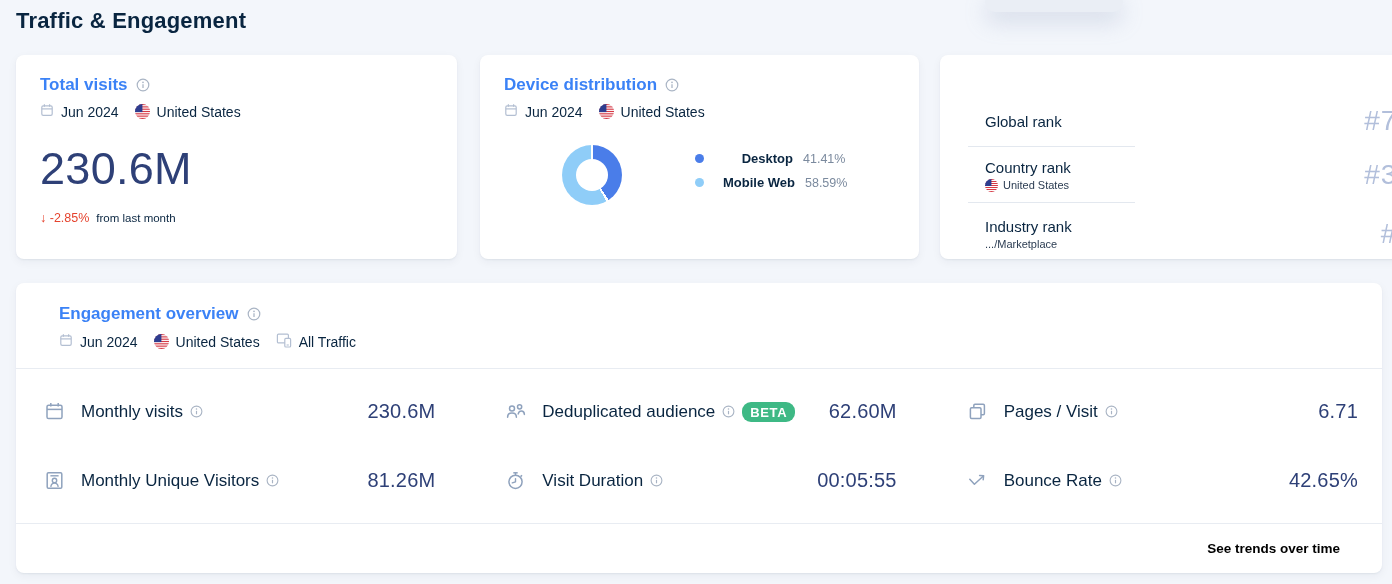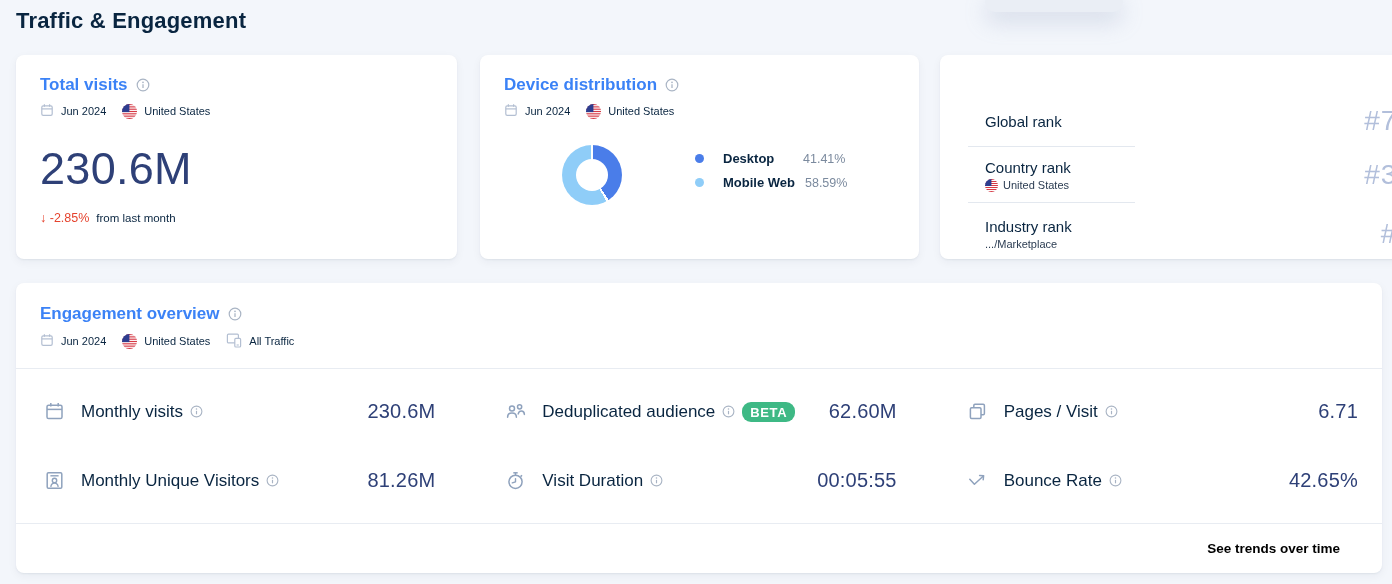--- a/index.html
+++ b/index.html
@@ -17,56 +17,56 @@
   .card { position:absolute; background:#ffffff; border-radius:8px;
     box-shadow:0 1px 2px rgba(9,37,64,0.06), 0 3px 10px rgba(9,37,64,0.05); }
   #card-total   { left:16px;  top:55px; width:441px;  height:204px; padding:20px 24px; }
   #card-device  { left:480px; top:55px; width:439px;  height:204px; padding:20px 24px; }
   #card-ranks   { left:940px; top:55px; width:504px;  height:204px; padding:20px 30px 0 28px; }
   #card-engagement { left:16px; top:283px; width:1366px; height:290px; }
 
   .title-row { display:flex; align-items:center; gap:8px; }
   .card-title { font-size:17px; font-weight:700; color:#3b82f6; }
   .meta-row { display:flex; align-items:center; gap:7px; margin-top:8px;
-    font-size:11px; color:#092540; }
+    font-size:14px; color:#092540; }
   .meta-row .sep { width:2px; }
 
   .flag { width:15px; height:15px; border-radius:50%; overflow:hidden; display:inline-block;
     box-shadow:inset 0 0 0 1px rgba(9,37,64,0.10); flex:0 0 auto; }
   .flag svg { display:block; }
   .flag-sm { width:13px; height:13px; }
 
   .big-number { position:absolute; left:24px; top:86px; font-size:45px; font-weight:400;
     color:#2e4077; letter-spacing:0.3px; line-height:56px; }
   .change-row { position:absolute; left:24px; top:156px; display:flex; align-items:baseline; gap:7px; }
   .change-down { font-size:12.5px; color:#e5432e; }
   .change-note { font-size:11.5px; color:#092540; }
 
   
   .donut { position:absolute; left:82px; top:90px; width:60px; height:60px; border-radius:50%; }
   .donut::after { content:""; position:absolute; inset:14px; background:#fff; border-radius:50%; }
   .legend { position:absolute; left:215px; top:96px; display:flex; flex-direction:column; gap:9px; }
-  .legend-row { display:flex; align-items:center; }
+  .legend-row { display:flex; align-items:center;text-align:right; }
   .legend-dot { width:9px; height:9px; border-radius:50%; flex:0 0 auto; }
   .legend-label { margin-left:19px; font-size:13px; font-weight:700; color:#092540; min-width:70px; }
   .legend-value { margin-left:10px; font-size:12.5px; color:#7b8a9e; }
 
   
   .rank-row { position:relative; display:flex; align-items:center; justify-content:space-between; }
   .rank-row1 { height:52px; margin-top:20px; }
   .rank-row2 { height:56px; }
   .rank-row3 { height:62px; }
   .rank-divider { position:absolute; left:0; bottom:0; width:167px; height:1px; background:#e3e8ef; }
   .rank-labels { padding-left:17px; display:flex; flex-direction:column; gap:3px; }
   .rank-label { font-size:15px; color:#092540; }
   .rank-sub { display:flex; align-items:center; gap:5px; font-size:11px; color:#2b3c52; }
   .rank-value { font-size:28px; font-weight:300; color:#b2bfdb; letter-spacing:1px; }
 
   
-  .eng-header { padding:21px 24px 0 24px; }
+  .eng-header { padding:21px 24px 0 24px;margin-left:19px; }
   .eng-divider-top { position:absolute; left:0; right:0; top:85px; height:1px; background:#e8ecf2; }
   .metrics { position:absolute; left:0; right:0; top:86px; display:grid;
     grid-template-columns:repeat(3, 1fr); column-gap:70px; padding:8px 24px 0 28px; }
   .metric { display:flex; align-items:center; height:69px; }
   .m-icon { width:21px; height:21px; flex:0 0 auto; display:flex; align-items:center; }
   .m-label { margin-left:16px; font-size:17px; color:#092540; }
   .m-info { margin-left:7px; display:flex; align-items:center; }
   .beta-badge { margin-left:7px; font-size:13px; font-weight:700; letter-spacing:0.6px;
     color:#ffffff; padding:3px 8px 2px 8px; border-radius:9px;text-align:right; }
   .m-value { margin-left:auto; font-size:20px; color:#2e4077; letter-spacing:0.2px; }

